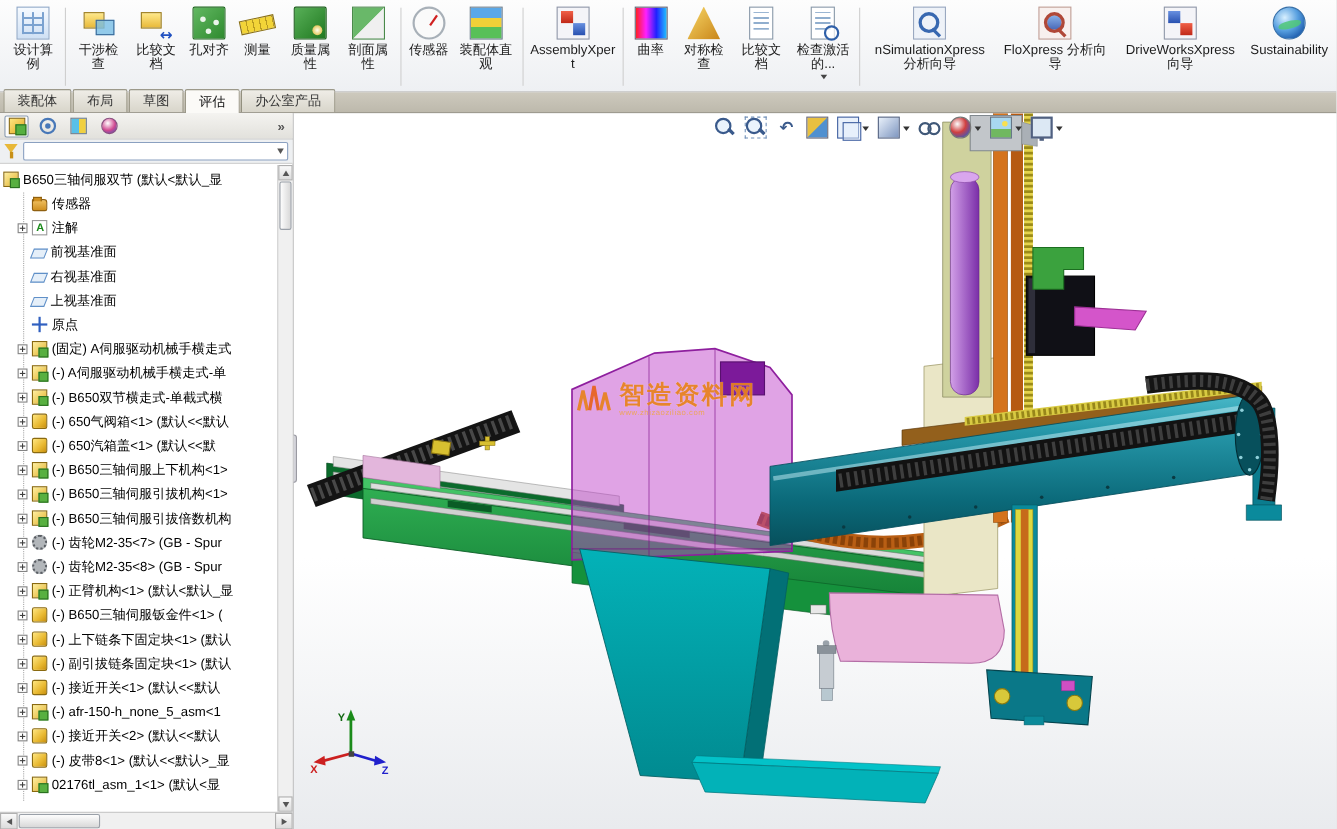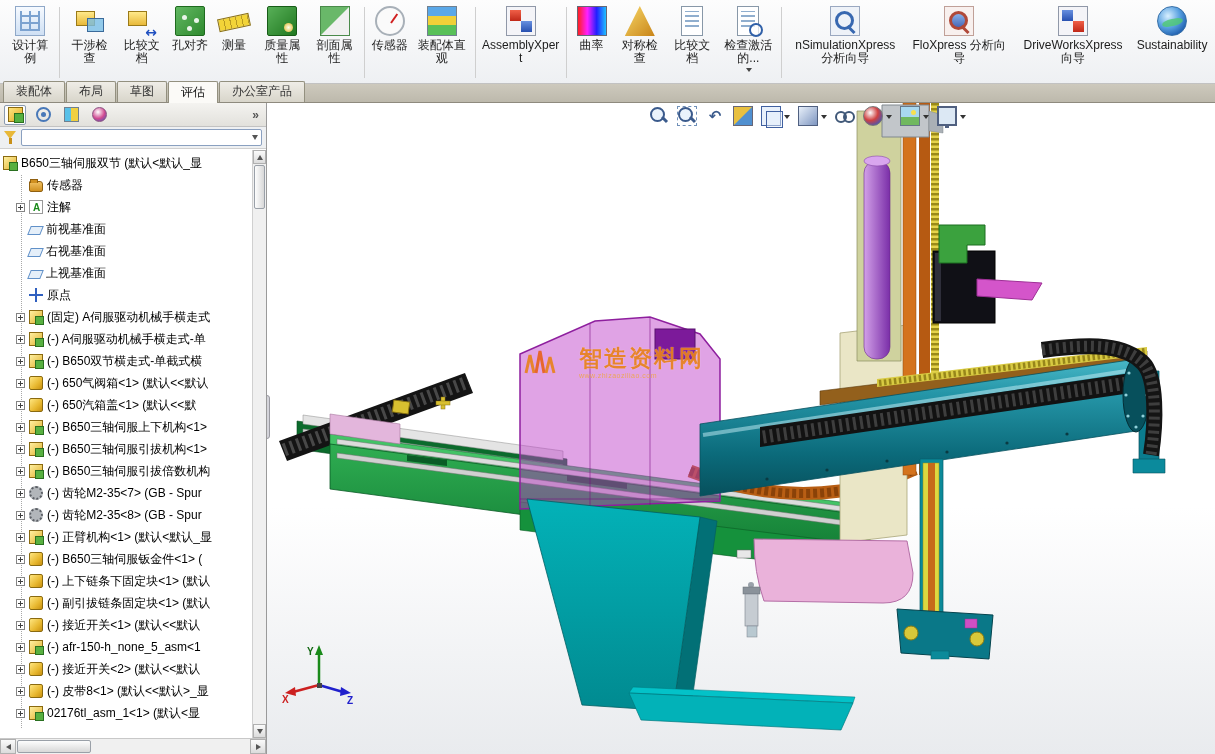--- a/index.html
+++ b/index.html
@@ -126,21 +126,21 @@
 .h-style{background:linear-gradient(135deg,#e8f0fa,#7e96c0);border:1px solid #506080}
 .h-glass::before{content:"";position:absolute;left:0;top:5px;width:8px;height:8px;border:2px solid #405878;border-radius:50%}
 .h-glass::after{content:"";position:absolute;right:0;top:5px;width:8px;height:8px;border:2px solid #405878;border-radius:50%}
 .h-ball{background:radial-gradient(circle at 35% 32%,#fcfcfc,#d04040 45%,#3858c0 85%);border-radius:50%;border:1px solid #777}
 .h-scene{background:linear-gradient(#a8d8f0 55%,#70b860 55%);border:1px solid #667788}
 .h-scene::after{content:"";position:absolute;right:3px;top:3px;width:5px;height:5px;border-radius:50%;background:#f8e050}
 .h-monitor{border:2px solid #506080;background:#dce8f4}
 .h-monitor::after{content:"";position:absolute;left:6px;bottom:-4px;width:4px;height:3px;background:#506080}
 .hud .dd{border-top-color:#333;margin-left:3px}
 
-.watermark{position:absolute;left:255px;top:244px;z-index:6;display:flex;align-items:flex-start;gap:21px;opacity:.92;pointer-events:none}
+.watermark{position:absolute;left:255px;top:244px;z-index:6;display:flex;align-items:flex-start;gap:5px;opacity:.92;pointer-events:none}
 .wm-text{color:#e8821e;font-size:23px;font-weight:bold;letter-spacing:2px;line-height:1;text-shadow:0 0 1px rgba(255,255,255,.6)}
 .wm-sub{color:#eda64e;font-size:7px;letter-spacing:.5px;margin-top:2px}
 .triad{position:absolute;left:14px;top:538px;z-index:4}
 .modelsvg{position:absolute;left:0;top:0}
 </style>
 </head>
 <body>
 
 <div class="app">
 

